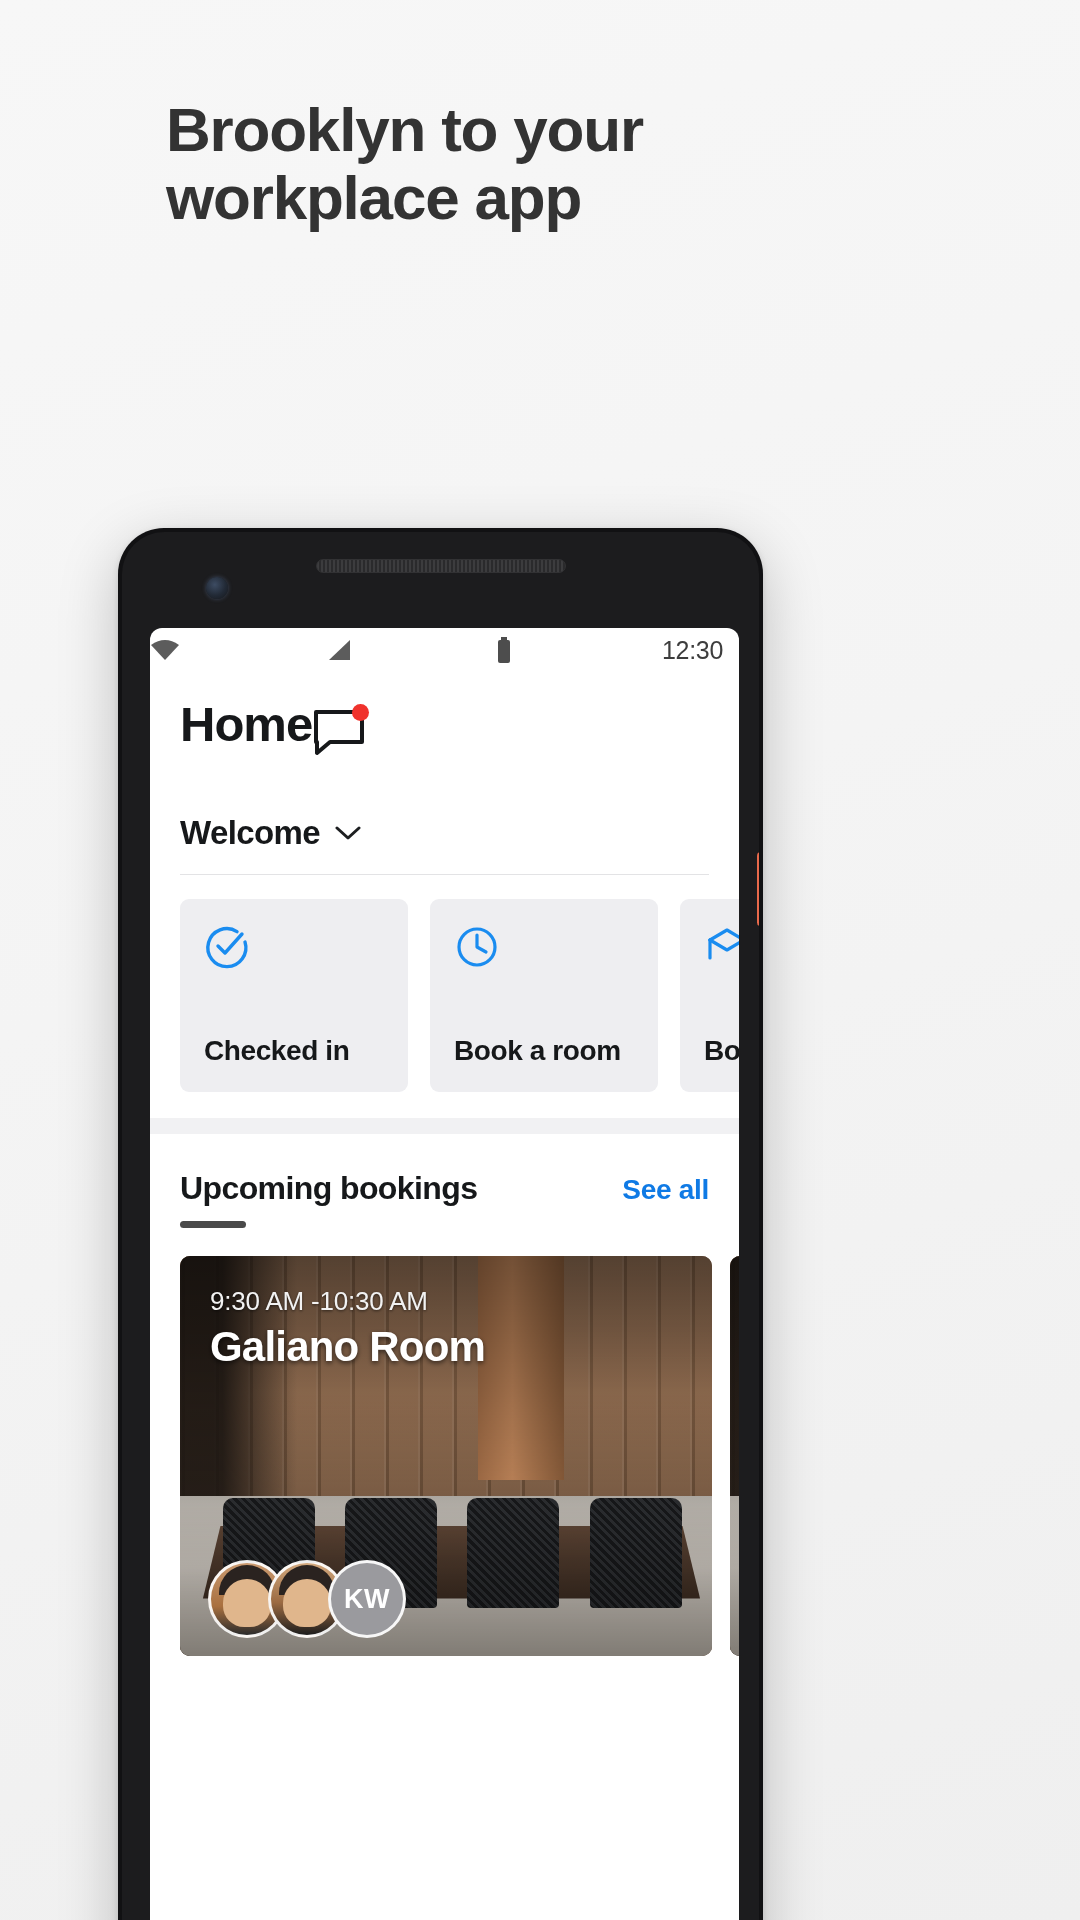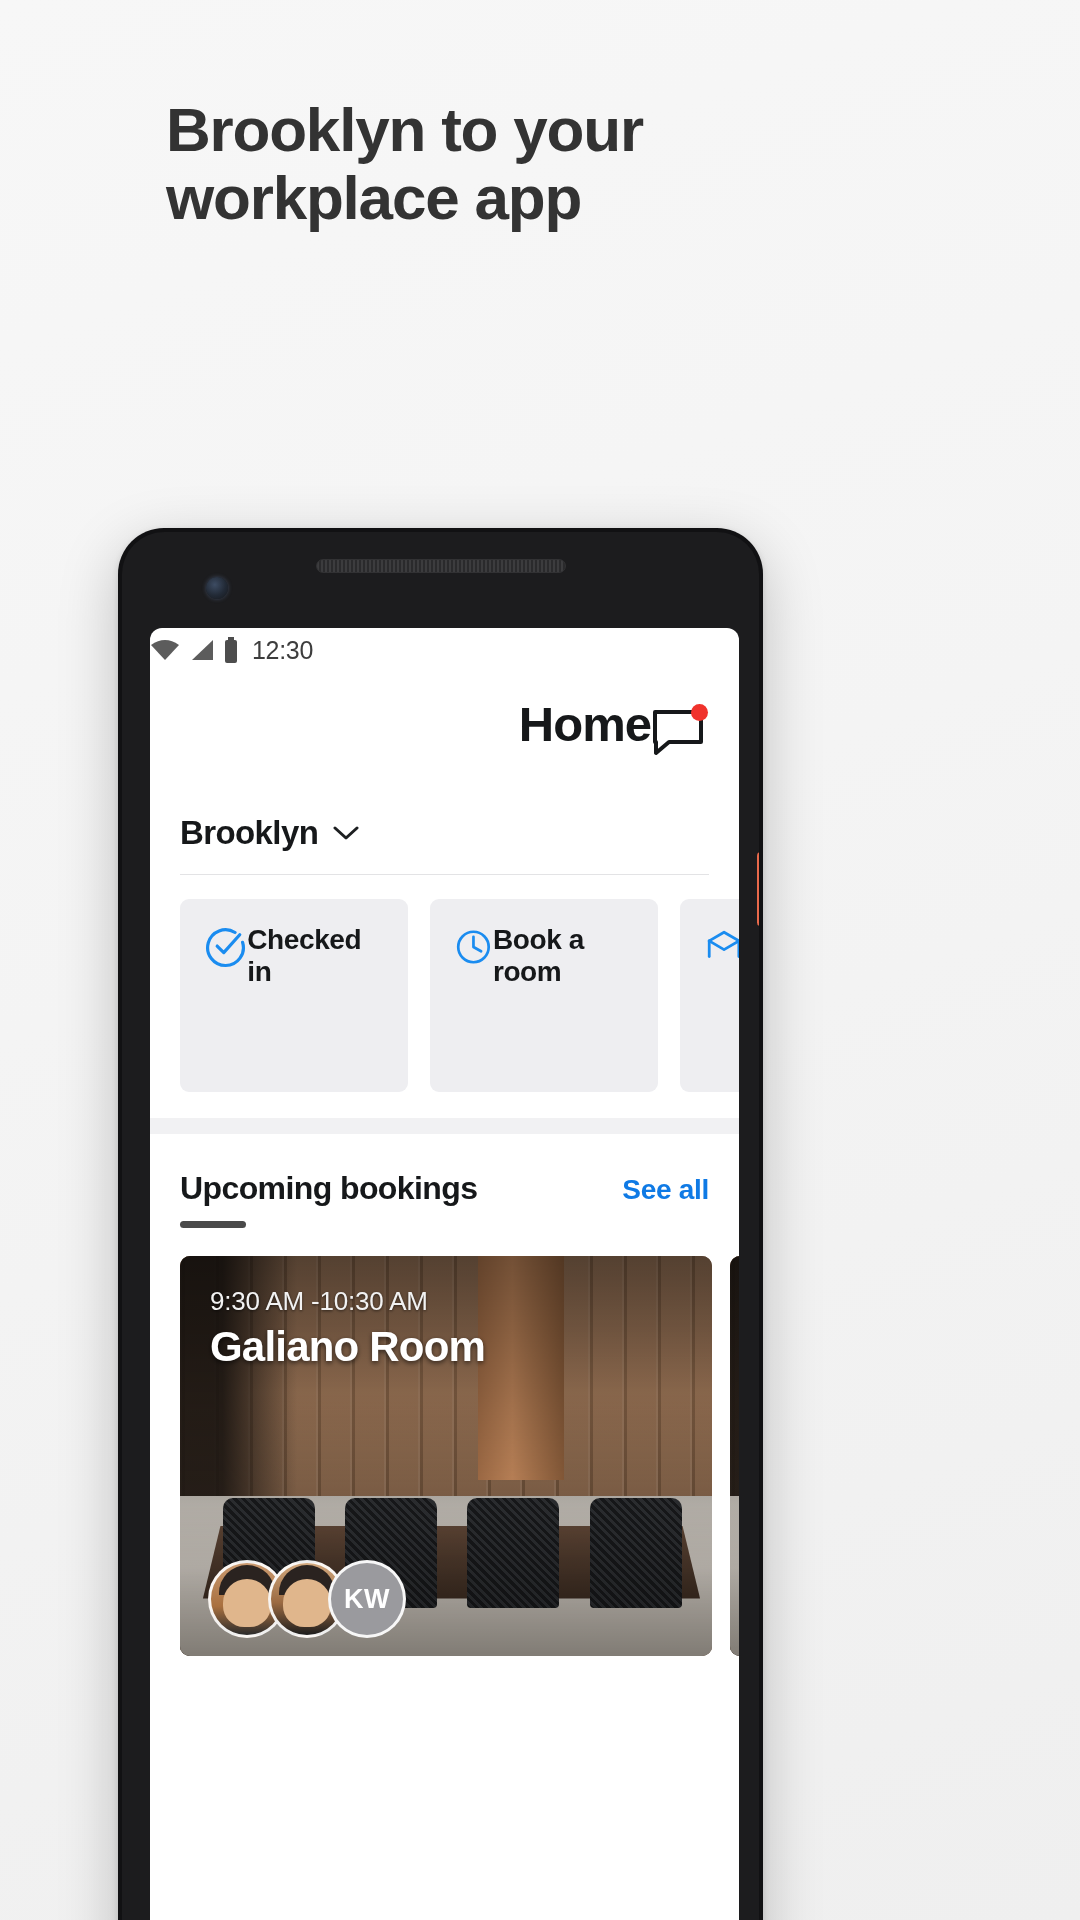--- a/index.html
+++ b/index.html
@@ -59,30 +59,30 @@
   .screen {
     position:absolute; left:28px; top:96px;
     width:589px; bottom:0;
     background:#ffffff;
     border-radius:12px 12px 0 0;
     overflow:hidden;
   }
 
   
   .statusbar {
-    height:44px; display:flex; align-items:center; justify-content:flex-start;
+    height:44px; display:flex; align-items:center; justify-content:space-between;
     gap:9px; padding:0 16px 0 0; color:#5a5a5a;
   }
   .sb-time { font-size:25px; color:#3d3d3d; letter-spacing:-0.3px; margin-left:5px;}
   .ic-wifi, .ic-signal, .ic-batt { display:block; }
 
   
   .hdr {
-    display:flex; align-items:flex-start; justify-content:flex-end;
-    padding:24px 30px 0 12px;
+    display:flex; align-items:flex-start; justify-content:flex-start;
+    padding:24px 30px 0 30px;
   }
   .hdr-title { font-size:49px; font-weight:700; color:#16181a; letter-spacing:-1px; }
   .msg-wrap { position:relative; margin-top:12px; margin-right:4px; }
   .msg-dot {
     position:absolute; right:-3px; top:-4px;
     width:17px; height:17px; border-radius:50%; background:#f0322c;
   }
 
   
   .loc {
@@ -94,21 +94,21 @@
     margin:22px 30px 0 30px; height:1px; background:#e3e3e5;
   }
 
   
   .qa-row {
     display:flex; gap:22px; padding:24px 0 0 30px; overflow:hidden;
   }
   .qa-card {
     flex:0 0 auto; width:228px; height:193px;
     background:#eeeef1; border-radius:9px;
-    padding:25px 24px; display:flex; flex-direction:row;
+    padding:25px 24px; display:flex; flex-direction:column;
     justify-content:space-between;
   }
   .qa-label { font-size:28px; font-weight:700; color:#16181a; letter-spacing:-0.4px; }
 
   .qa-gap { height:16px; background:#f1f1f3; margin-top:26px; }
 
   
   .sec-head {
     display:flex; align-items:baseline; justify-content:space-between;
     padding:36px 30px 0 30px;
@@ -219,21 +219,21 @@
         <div class="hdr-title">Home</div>
         <div class="msg-wrap">
           <svg width="54" height="48" viewBox="0 0 54 48">
             <path d="M4 4 H50 V34 H18 L5 45 V34 H4 Z" fill="none" stroke="#16181a" stroke-width="4" stroke-linejoin="round"></path>
           </svg>
           <span class="msg-dot"></span>
         </div>
       </div>
 
       <div class="loc">
-        <span class="loc-name">Brooklyn</span>
+        <span class="loc-name">Welcome</span>
         <svg width="26" height="16" viewBox="0 0 26 16">
           <path d="M2 3 L13 13 L24 3" fill="none" stroke="#1d1f21" stroke-width="3" stroke-linecap="round" stroke-linejoin="round"></path>
         </svg>
       </div>
       <div class="loc-rule"></div>
 
       <div class="qa-row">
 
         <div class="qa-card">
           <svg width="46" height="46" viewBox="0 0 46 46">

